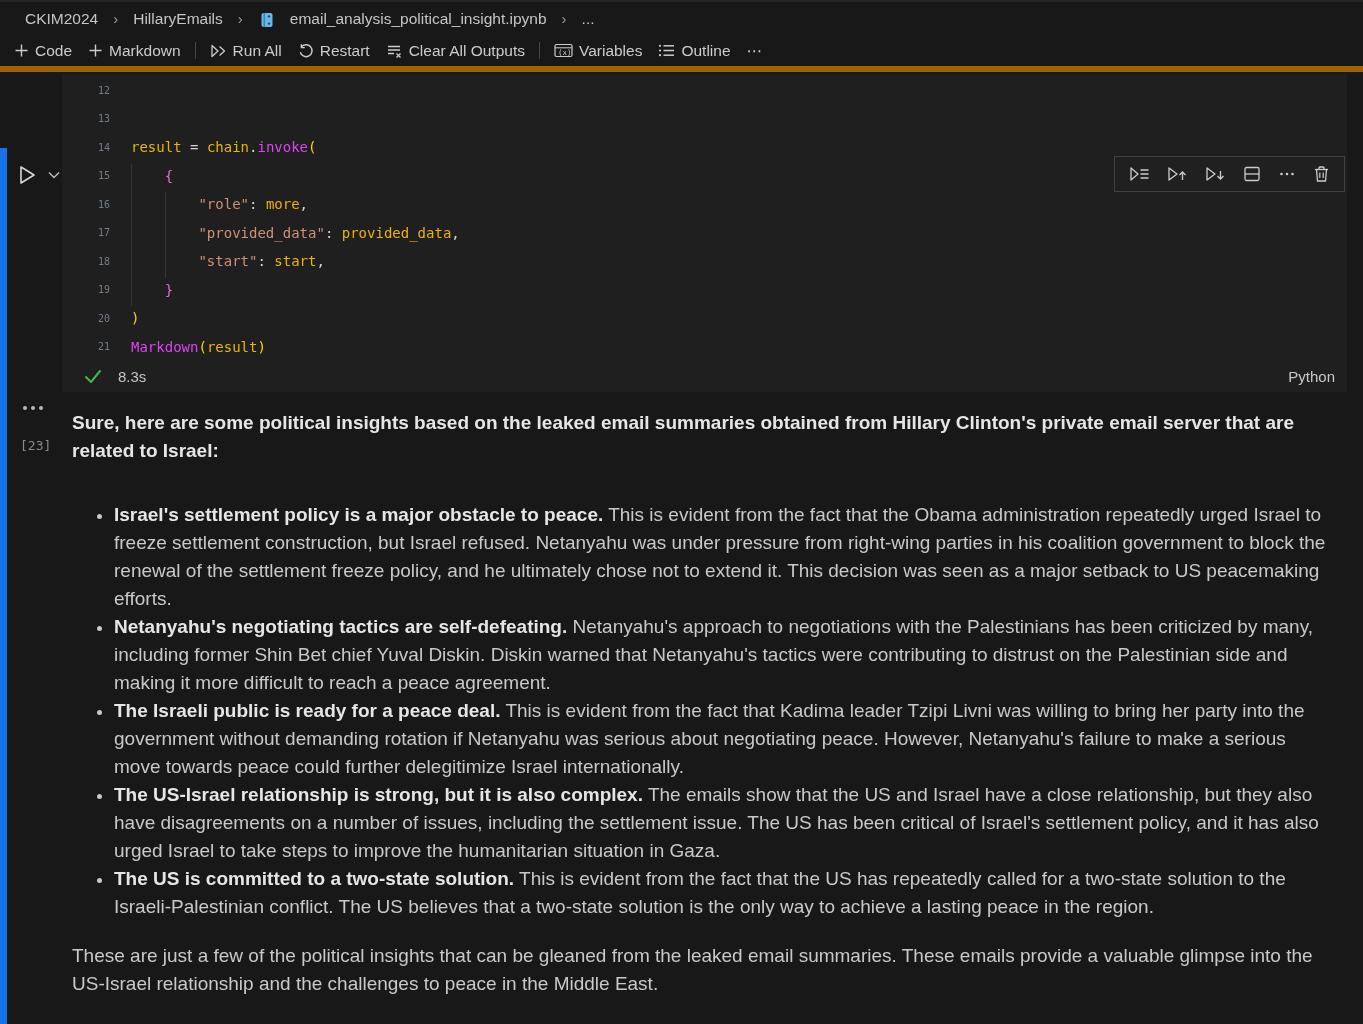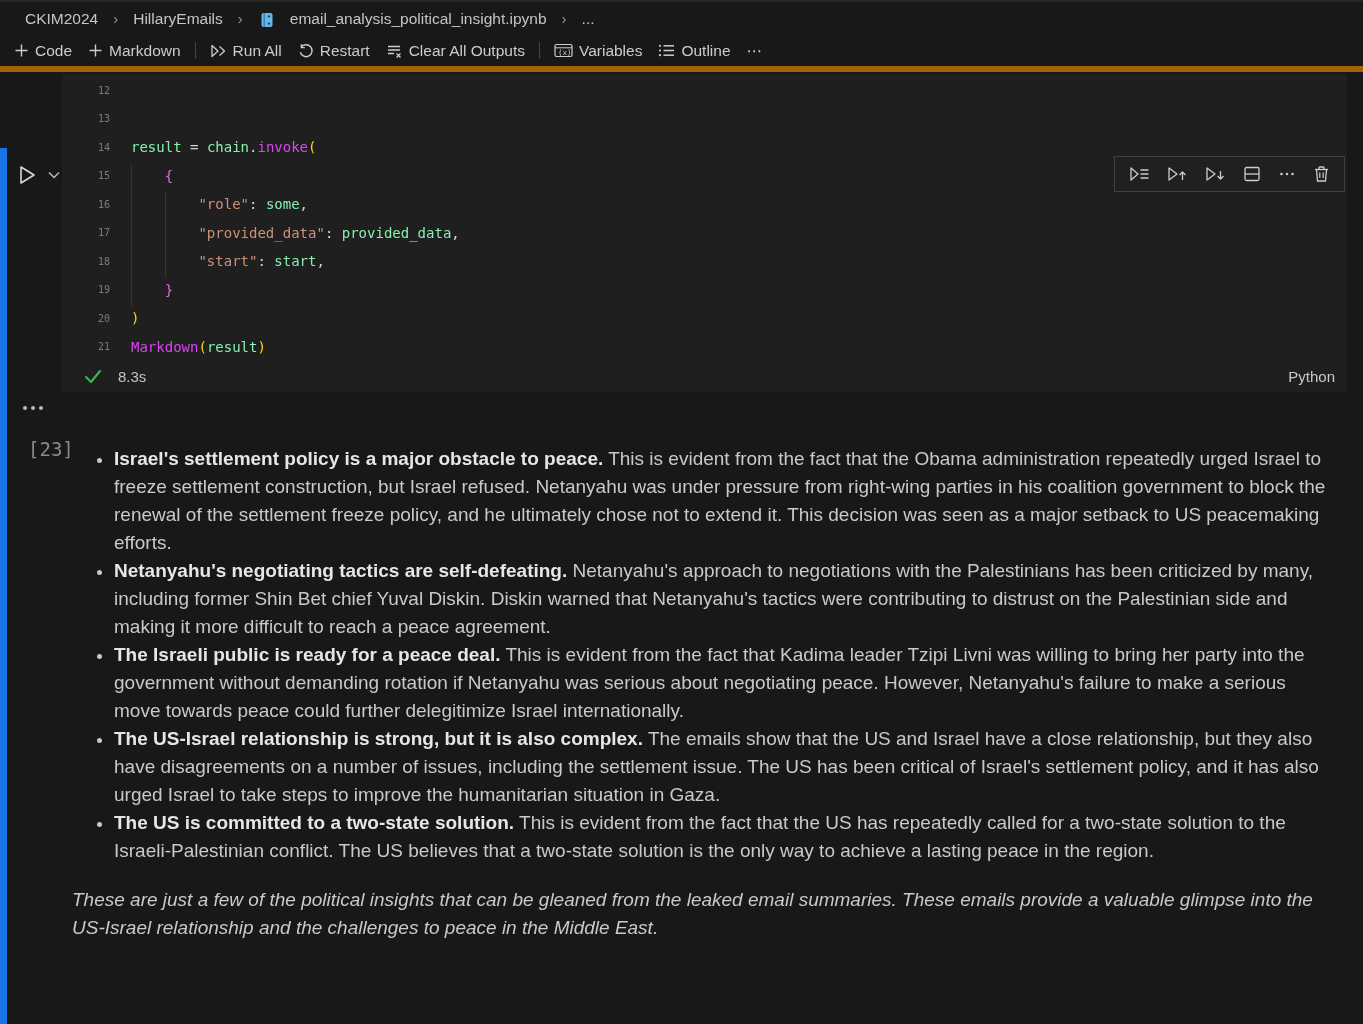--- a/index.html
+++ b/index.html
@@ -51,60 +51,60 @@
     position:relative;
     padding-top:2px;
   }
   .code-lines { position:relative; font-family:"DejaVu Sans Mono", monospace; font-size:14px; }
   .code-line { display:flex; height:28.5px; align-items:center; }
   .ln {
     width:48px; text-align:right; color:#747d87; flex:none;
     margin-right:21px; font-size:10px;
   }
   .code-text { white-space:pre; }
-  .tok-v { color:#86efac; }
+  .tok-v { color:#eab308; }
   .tok-o { color:#d4d4d4; }
   .tok-f { color:#d946ef; }
   .tok-s { color:#CE9178; }
   .tok-b1 { color:#FFD700; }
   .tok-b2 { color:#DA70D6; }
   .indent-guide { position:absolute; width:1px; background:rgba(255,255,255,0.10); }
   .guide-1 { left:69px; top:87.5px; height:142.5px; }
   .guide-2 { left:103px; top:116px; height:85.5px; }
 
   .cell-status {
     height:31px; display:flex; align-items:center; padding:0 12px 0 22px;
     font-size:15px; color:#bdbdbd;
   }
   .exec-time { margin-left:16px; color:#c3c3c3; }
   .lang-label { margin-left:auto; color:#c8c8c8; }
   .exec-count {
-    position:absolute; left:28px; top:364px;
-    font-family:"DejaVu Sans Mono", monospace; font-size:19px; color:#8a8a8a;
+    position:absolute; left:20px; top:364px;
+    font-family:"DejaVu Sans Mono", monospace; font-size:13px; color:#8a8a8a;
   }
 
   
   .cell-toolbar {
     position:absolute; top:82px; right:18px; z-index:10;
     display:flex; align-items:center; gap:9px;
     background:#202020; border:1px solid #404040;
     padding:5px 10px;
   }
   .ct-btn { padding:3px 4px; border-radius:4px; cursor:pointer; display:inline-flex; }
 
   
   .output-area { position:relative; padding:17px 30px 0 72px; }
   .output-more { position:absolute; left:18px; top:8px; cursor:pointer; padding:4px; }
   .md { font-size:19px; line-height:28px; color:#c9c9c9; max-width:1262px; }
   .md-intro { font-weight:bold; color:#e6e6e6; }
   .insights-list { margin:36px 0 0 41px; }
   .insights-list li { padding-left:1px; color:#c9c9c9; }
   .insights-list li::marker { color:#c9c9c9; font-size:15px; }
   .insights-list strong { color:#e6e6e6; }
-  .md-outro { margin-top:21px;font-style:italic; }
+  .md-outro { margin-top:21px; }
 
   svg { display:block; }
 </style>
 </head>
 <body>
 
 <div class="breadcrumb">
   <span class="crumb">CKIM2024</span>
   <span class="crumb-sep">›</span>
   <span class="crumb">HillaryEmails</span>
@@ -268,21 +268,21 @@
         <div class="code-line">
           <div class="ln">14</div>
           <div class="code-text"><span class="tok-v">result</span><span class="tok-o"> = </span><span class="tok-v">chain</span><span class="tok-o">.</span><span class="tok-f">invoke</span><span class="tok-b1">(</span></div>
         </div>
         <div class="code-line">
           <div class="ln">15</div>
           <div class="code-text"><span class="tok-o">    </span><span class="tok-b2">{</span></div>
         </div>
         <div class="code-line">
           <div class="ln">16</div>
-          <div class="code-text"><span class="tok-o">        </span><span class="tok-s">"role"</span><span class="tok-o">: </span><span class="tok-v">some</span><span class="tok-o">,</span></div>
+          <div class="code-text"><span class="tok-o">        </span><span class="tok-s">"role"</span><span class="tok-o">: </span><span class="tok-v">more</span><span class="tok-o">,</span></div>
         </div>
         <div class="code-line">
           <div class="ln">17</div>
           <div class="code-text"><span class="tok-o">        </span><span class="tok-s">"provided_data"</span><span class="tok-o">: </span><span class="tok-v">provided_data</span><span class="tok-o">,</span></div>
         </div>
         <div class="code-line">
           <div class="ln">18</div>
           <div class="code-text"><span class="tok-o">        </span><span class="tok-s">"start"</span><span class="tok-o">: </span><span class="tok-v">start</span><span class="tok-o">,</span></div>
         </div>
         <div class="code-line">
@@ -313,20 +313,21 @@
 
 <div class="output-area">
   <span class="output-more">
     <svg width="22" height="8" viewBox="0 0 22 8">
       <circle cx="3" cy="4" r="2" fill="#b9b9b9"></circle>
         <circle cx="11" cy="4" r="2" fill="#b9b9b9"></circle>
         <circle cx="19" cy="4" r="2" fill="#b9b9b9"></circle>
     </svg>
   </span>
   <div class="md">
+    <p class="md-intro">Sure, here are some political insights based on the leaked email summaries obtained from Hillary Clinton's private email server that are related to Israel:</p>
     <ul class="insights-list">
 
     <li><strong>Israel's settlement policy is a major obstacle to peace.</strong> This is evident from the fact that the Obama administration repeatedly urged Israel to freeze settlement construction, but Israel refused. Netanyahu was under pressure from right-wing parties in his coalition government to block the renewal of the settlement freeze policy, and he ultimately chose not to extend it. This decision was seen as a major setback to US peacemaking efforts.</li>
         <li><strong>Netanyahu's negotiating tactics are self-defeating.</strong> Netanyahu's approach to negotiations with the Palestinians has been criticized by many, including former Shin Bet chief Yuval Diskin. Diskin warned that Netanyahu's tactics were contributing to distrust on the Palestinian side and making it more difficult to reach a peace agreement.</li>
         <li><strong>The Israeli public is ready for a peace deal.</strong> This is evident from the fact that Kadima leader Tzipi Livni was willing to bring her party into the government without demanding rotation if Netanyahu was serious about negotiating peace. However, Netanyahu's failure to make a serious move towards peace could further delegitimize Israel internationally.</li>
         <li><strong>The US-Israel relationship is strong, but it is also complex.</strong> The emails show that the US and Israel have a close relationship, but they also have disagreements on a number of issues, including the settlement issue. The US has been critical of Israel's settlement policy, and it has also urged Israel to take steps to improve the humanitarian situation in Gaza.</li>
         <li><strong>The US is committed to a two-state solution.</strong> This is evident from the fact that the US has repeatedly called for a two-state solution to the Israeli-Palestinian conflict. The US believes that a two-state solution is the only way to achieve a lasting peace in the region.</li>
       </ul>
     <p class="md-outro">These are just a few of the political insights that can be gleaned from the leaked email summaries. These emails provide a valuable glimpse into the US-Israel relationship and the challenges to peace in the Middle East.</p>
   </div>

